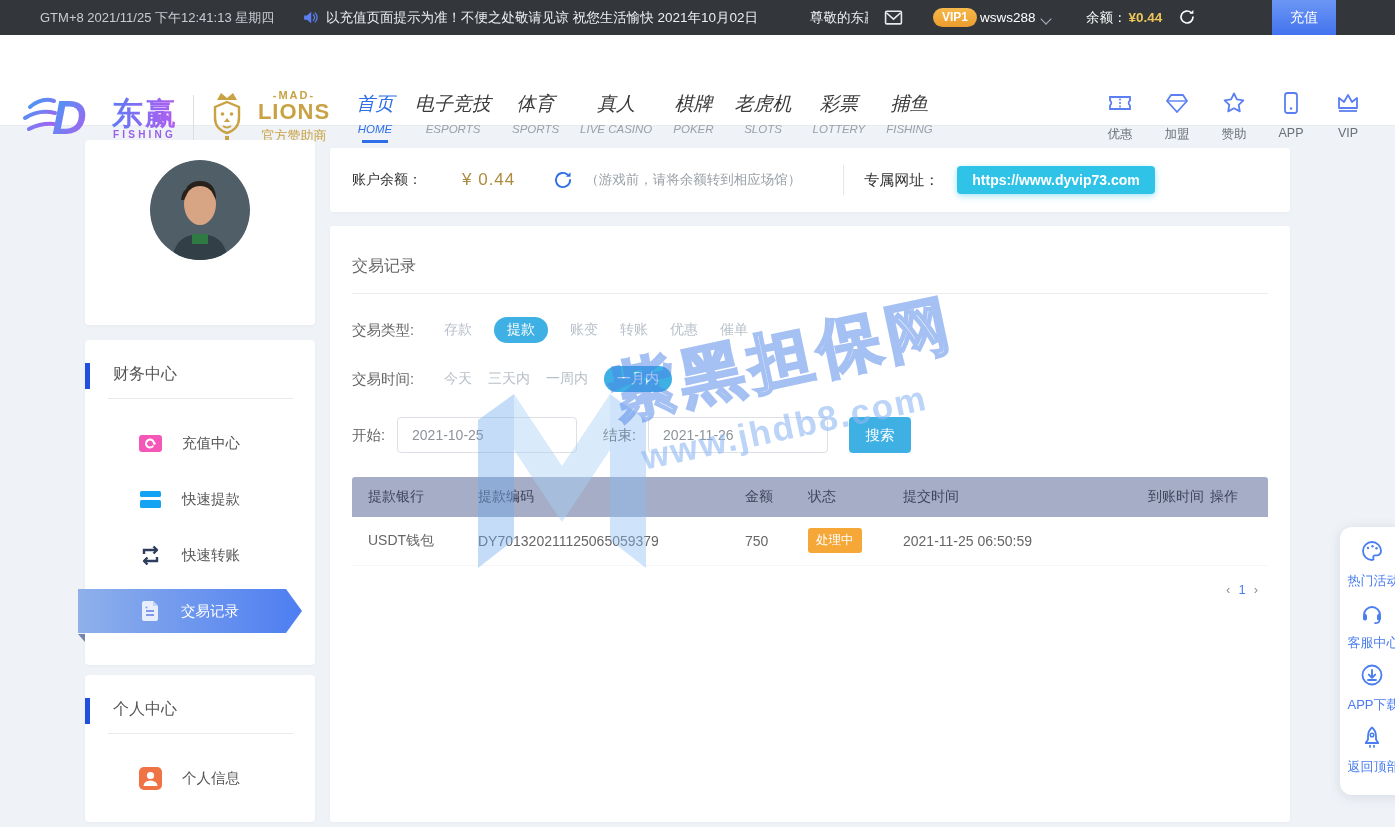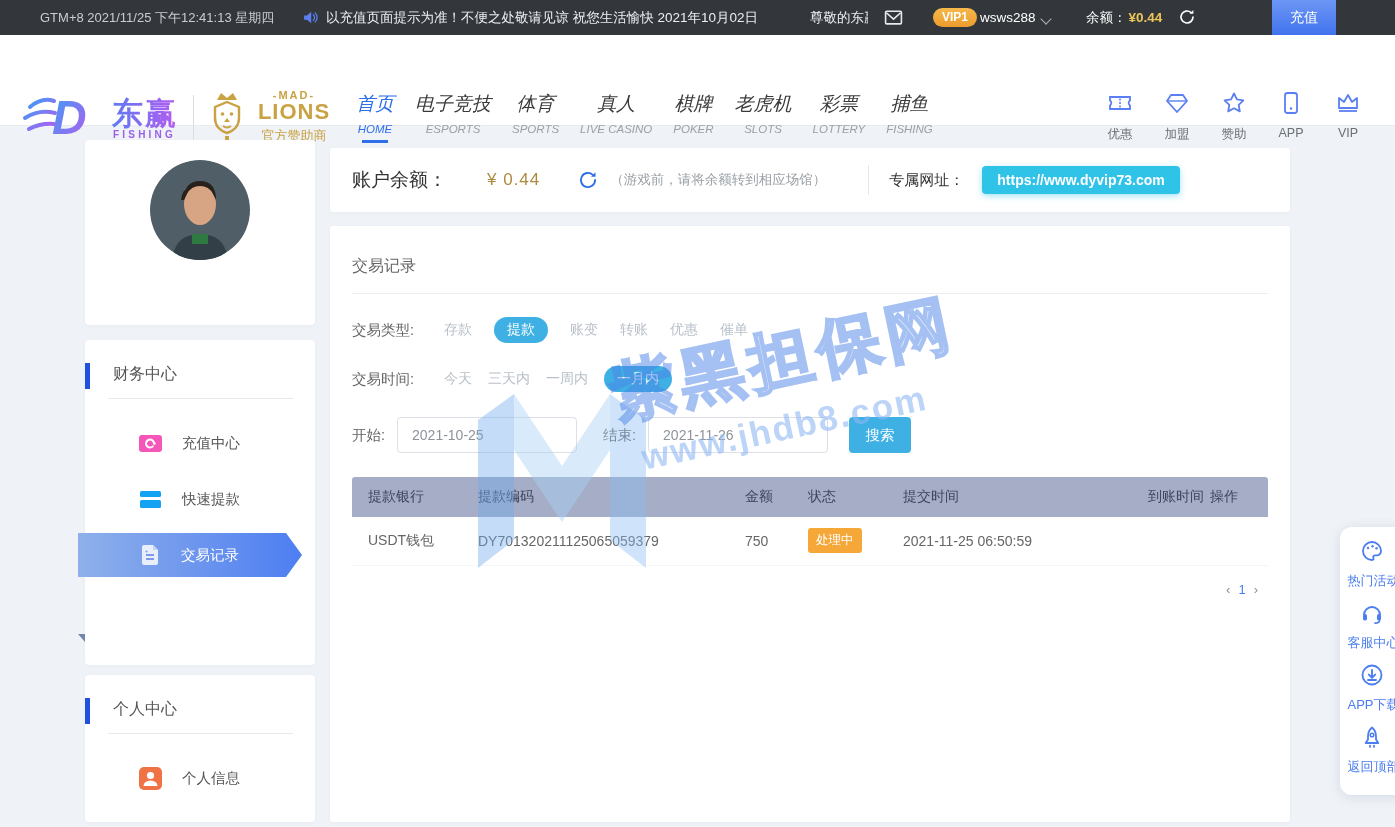--- a/index.html
+++ b/index.html
@@ -57,21 +57,21 @@
   .menu { list-style:none; padding-top:16px; }
   .menu-item { position:relative; height:56px; display:flex; align-items:center; padding-left:53px; font-size:14.5px; color:#555; cursor:pointer; }
   .menu-item .mi-label { margin-left:19px; }
   .menu-item.active { height:44px; margin:6px 0 6px -7px; width:224px; padding-left:60px; color:#fff;
     background:linear-gradient(90deg,#8fb0ea,#4d7ef2);
     clip-path:polygon(0 0, calc(100% - 16px) 0, 100% 50%, calc(100% - 16px) 100%, 0 100%); }
   .fold { position:absolute; left:78px; top:634px; width:0; height:0; border-top:8px solid #7386ad; border-left:7px solid transparent; }
 
   
   .card-balance { left:330px; top:148px; width:960px; height:64px; display:flex; align-items:center; padding:0 22px; border-radius:3px; }
-  .bal-label { font-size:19px; color:#333; }
+  .bal-label { font-size:14px; color:#333; }
   .bal-value { font-size:17px; color:#ad8b3d; margin-left:40px; letter-spacing:1px; }
   .bal-refresh { margin-left:38px; display:flex; cursor:pointer; }
   .bal-note { font-size:13.5px; color:#9aa0a6; margin-left:12px; }
   .bal-div { width:1px; height:30px; background:#e3e6ea; margin-left:42px; }
   .bal-url-label { font-size:15px; color:#333; margin-left:20px; }
   .bal-url { margin-left:18px; background:#2fc3e8; color:#fff; font-size:14px; font-weight:bold; padding:6px 15px; border-radius:4px; box-shadow:0 2px 6px rgba(47,195,232,.45); cursor:pointer; }
 
   .card-records { left:330px; top:226px; width:960px; height:596px; padding:30px 22px; border-radius:3px; }
   .rec-title { font-size:16px; color:#666; font-weight:normal; }
   .rec-divider { margin-top:16px; border:none; border-top:1px solid #ececec; }
@@ -284,20 +284,29 @@
             <circle cx="16.5" cy="12.5" r="1.2" fill="#fff"></circle>
           </svg>
         <span class="mi-label">充值中心</span>
       </li>
       <li class="menu-item">
         <svg width="25" height="25" viewBox="0 0 25 25">
             <rect x="2" y="4" width="21" height="6" rx="1.5" fill="#14a3f2"></rect>
             <rect x="2" y="13" width="21" height="8" rx="1.5" fill="#14a3f2"></rect>
           </svg>
         <span class="mi-label">快速提款</span>
+      </li>
+      <li class="menu-item">
+        <svg width="25" height="25" viewBox="0 0 25 25">
+            <path d="M6 11V7h12" fill="none" stroke="#2e3d5e" stroke-width="2.4"></path>
+            <path d="M15.5 3.5L19 7l-3.5 3.5" fill="none" stroke="#2e3d5e" stroke-width="2.4" stroke-linejoin="round"></path>
+            <path d="M19 14v4H7" fill="none" stroke="#2e3d5e" stroke-width="2.4"></path>
+            <path d="M9.5 21.5L6 18l3.5-3.5" fill="none" stroke="#2e3d5e" stroke-width="2.4" stroke-linejoin="round"></path>
+          </svg>
+        <span class="mi-label">快速转账</span>
       </li>
       <li class="menu-item active">
         <svg width="24" height="24" viewBox="0 0 24 24">
             <path d="M6 2h9l5 5v13a2 2 0 01-2 2H6a2 2 0 01-2-2V4a2 2 0 012-2z" fill="#e8eefc"></path>
             <path d="M15 2l5 5h-5z" fill="#c3d2f5"></path>
             <path d="M8 12h8M8 16h8" stroke="#7f98ea" stroke-width="1.8"></path>
             <circle cx="8.5" cy="8.5" r="1" fill="#7f98ea"></circle>
           </svg>
         <span class="mi-label">交易记录</span>
       </li>

